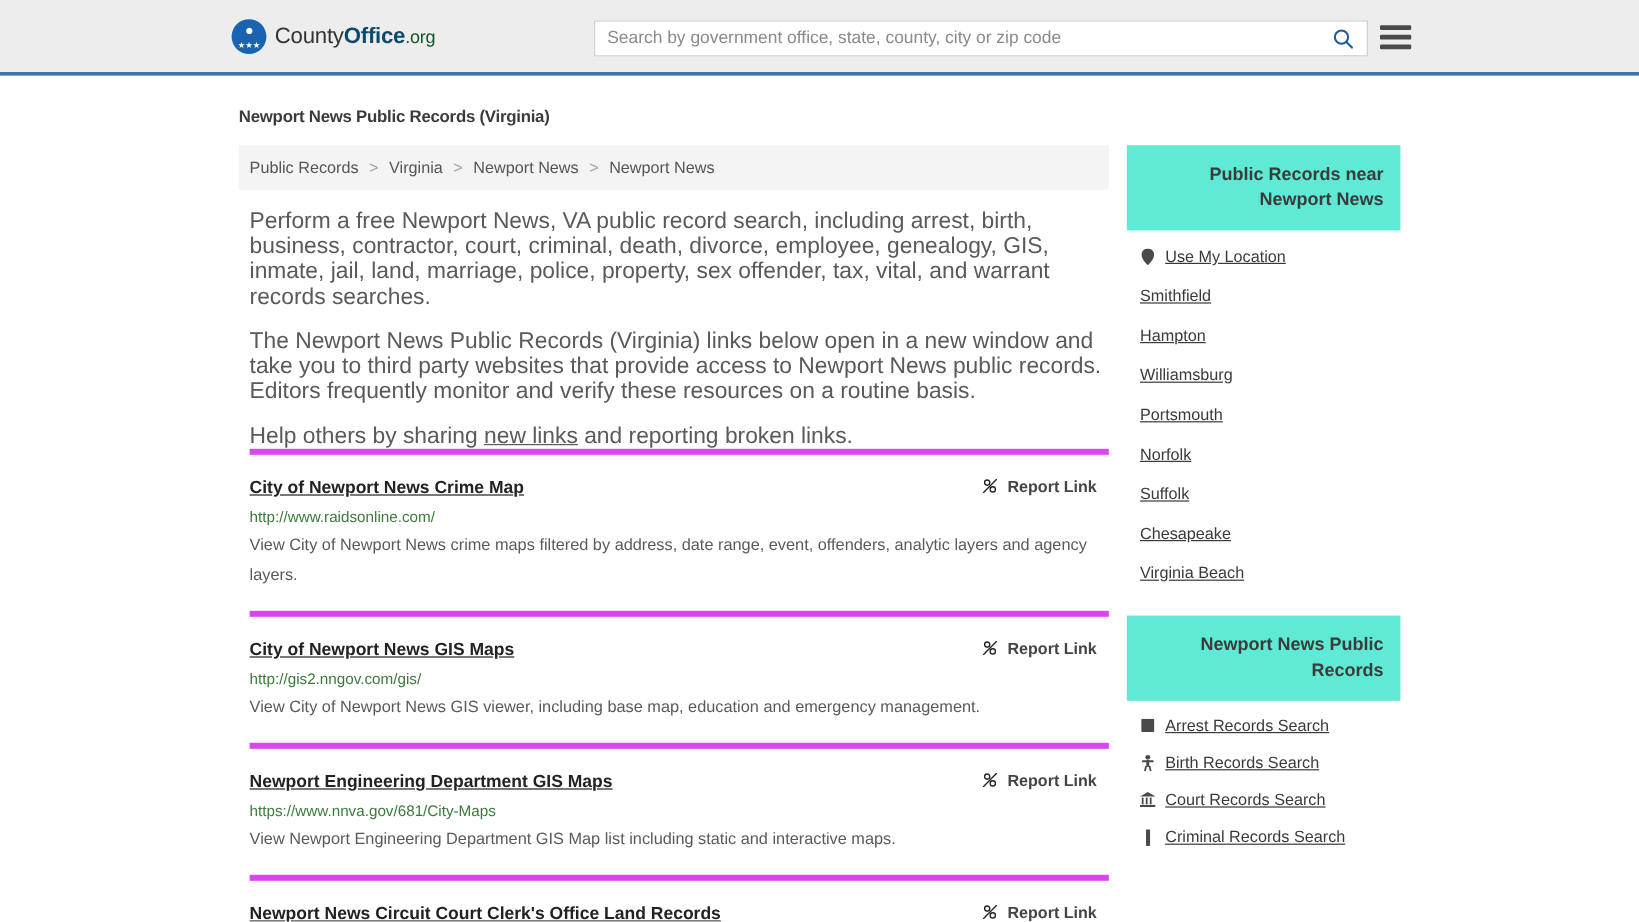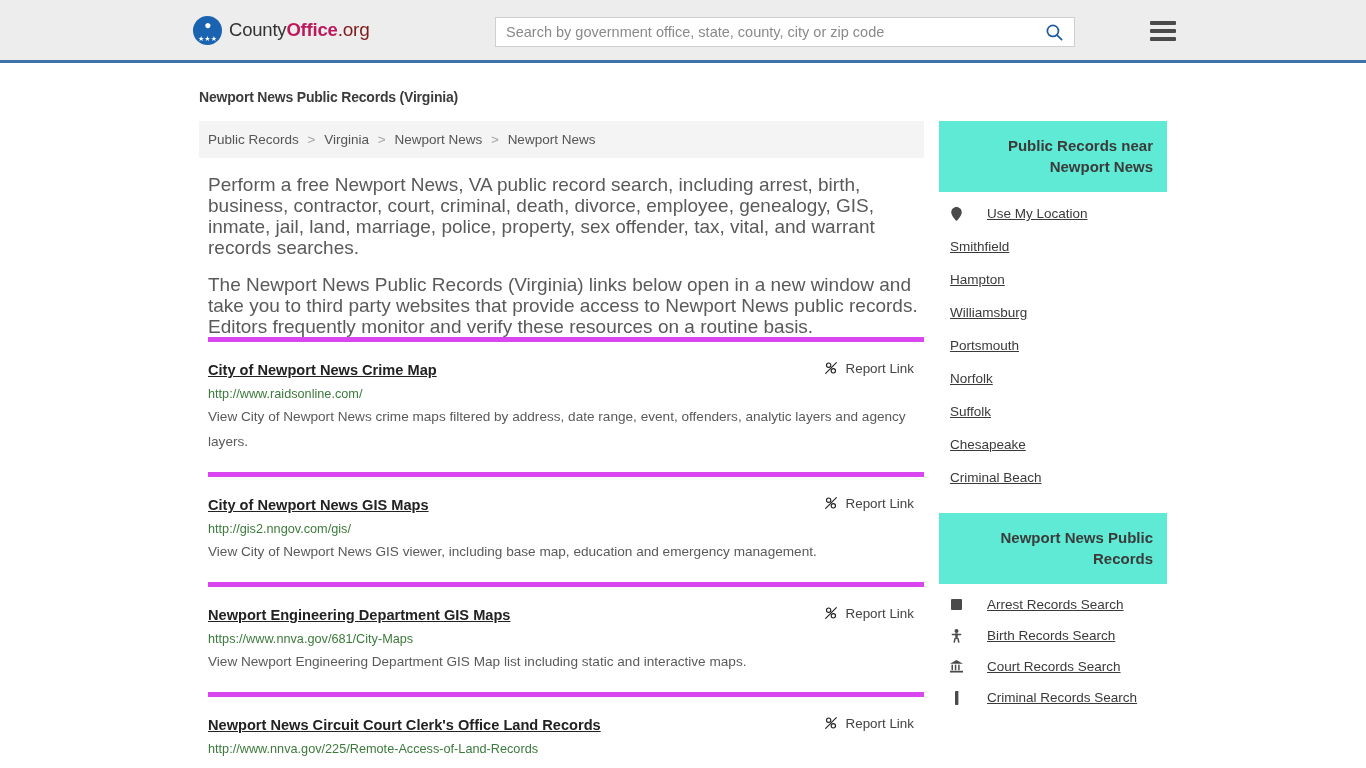--- a/index.html
+++ b/index.html
@@ -55,28 +55,28 @@
     line-height: 7px;
     letter-spacing: 0px;
   }
   .logo-text {
     margin-left: 7px;
     font-size: 18.5px;
     letter-spacing: -0.2px;
     white-space: nowrap;
   }
   .logo-text .w-county { color: #333333; }
-  .logo-text .w-office { color: #be185d; font-weight: bold; }
-  .logo-text .w-org    { color: #7f1d1d; font-size: 19px; }
+  .logo-text .w-office { color: #0c4a6e; font-weight: bold; }
+  .logo-text .w-org    { color: #14532d; font-size: 15px; }
 
   .search-wrap {
     position: absolute;
     left: 495px;
     top: 17px;
-    width: 580px;
+    width: 645px;
     height: 30px;
     background: #ffffff;
     border: 1px solid #cfcfcf;
     display: flex;
     align-items: center;
   }
   .search-input {
     flex: 1 1 auto;
     border: none;
     outline: none;
@@ -182,20 +182,21 @@
     line-height: 19px;
   }
   .report-link {
     display: flex;
     align-items: center;
     gap: 7px;
     margin-right: 10px;
     white-space: nowrap;
     cursor: pointer;
     margin-top: -1px;
+    font-weight: bold;
   }
   .report-link .rl-label {
     font-size: 13.4px;
     color: #444444;
   }
   .entry-url {
     display: block;
     margin-top: 7px;
     font-size: 12.7px;
     color: #3c7a3c;
@@ -216,21 +217,21 @@
     font-size: 15px;
     font-weight: bold;
     color: #3b3b3b;
     line-height: 21px;
     text-align: right;
   }
   .side-list { padding: 0 0 0 11px; margin: 0; list-style: none; }
   .side-list li {
     display: flex;
     align-items: center;
-    gap: 24px;
+    gap: 8px;
     padding: 11px 0 7px 0;
     font-size: 13.5px;
   }
   .side-list li a {
     color: #3a3a3a;
     text-decoration: underline;
     font-size: 13.5px;
   }
   .side-ic {
     width: 13px;
@@ -291,20 +292,21 @@
         <span class="sep">&gt;</span>
         <a href="#">Virginia</a>
         <span class="sep">&gt;</span>
         <a href="#">Newport News</a>
         <span class="sep">&gt;</span>
         <a href="#">Newport News</a>
       </div>
 
       <p class="intro p1">Perform a free Newport News, VA public record search, including arrest, birth, business, contractor, court, criminal, death, divorce, employee, genealogy, GIS, inmate, jail, land, marriage, police, property, sex offender, tax, vital, and warrant records searches.</p>
       <p class="intro p2">The Newport News Public Records (Virginia) links below open in a new window and take you to third party websites that provide access to Newport News public records. Editors frequently monitor and verify these resources on a routine basis.</p>
+      <p class="intro p3"><span>Help others by sharing </span><a href="#">new links</a><span> and reporting broken links.</span></p>
 
       <div class="entry">
         <div class="entry-head">
           <a href="#" class="entry-title">City of Newport News Crime Map</a>
           <span class="report-link">
             <svg width="16" height="16" viewBox="0 0 24 24">
               <path d="M8.5 4.5 A3.2 3.2 0 1 1 8.5 11 A3.2 3.2 0 1 1 8.5 4.5 Z" fill="none" stroke="#222" stroke-width="1.7"></path>
               <path d="M15.5 13 A3.2 3.2 0 1 1 15.5 19.5 A3.2 3.2 0 1 1 15.5 13 Z" fill="none" stroke="#222" stroke-width="1.7"></path>
               <line x1="4" y1="20" x2="20" y2="4" stroke="#222" stroke-width="1.7" stroke-linecap="round"></line>
             </svg>
@@ -393,21 +395,21 @@
           <li>
             <a href="#">Norfolk</a>
           </li>
           <li>
             <a href="#">Suffolk</a>
           </li>
           <li>
             <a href="#">Chesapeake</a>
           </li>
           <li>
-            <a href="#">Criminal Beach</a>
+            <a href="#">Virginia Beach</a>
           </li>
         </ul>
       </div>
 
       <div class="side-box">
         <div class="side-box-head">Newport News Public Records</div>
         <ul class="side-list records">
           <li>
             <span class="side-ic">
               <svg width="11" height="11" viewBox="0 0 12 12">

